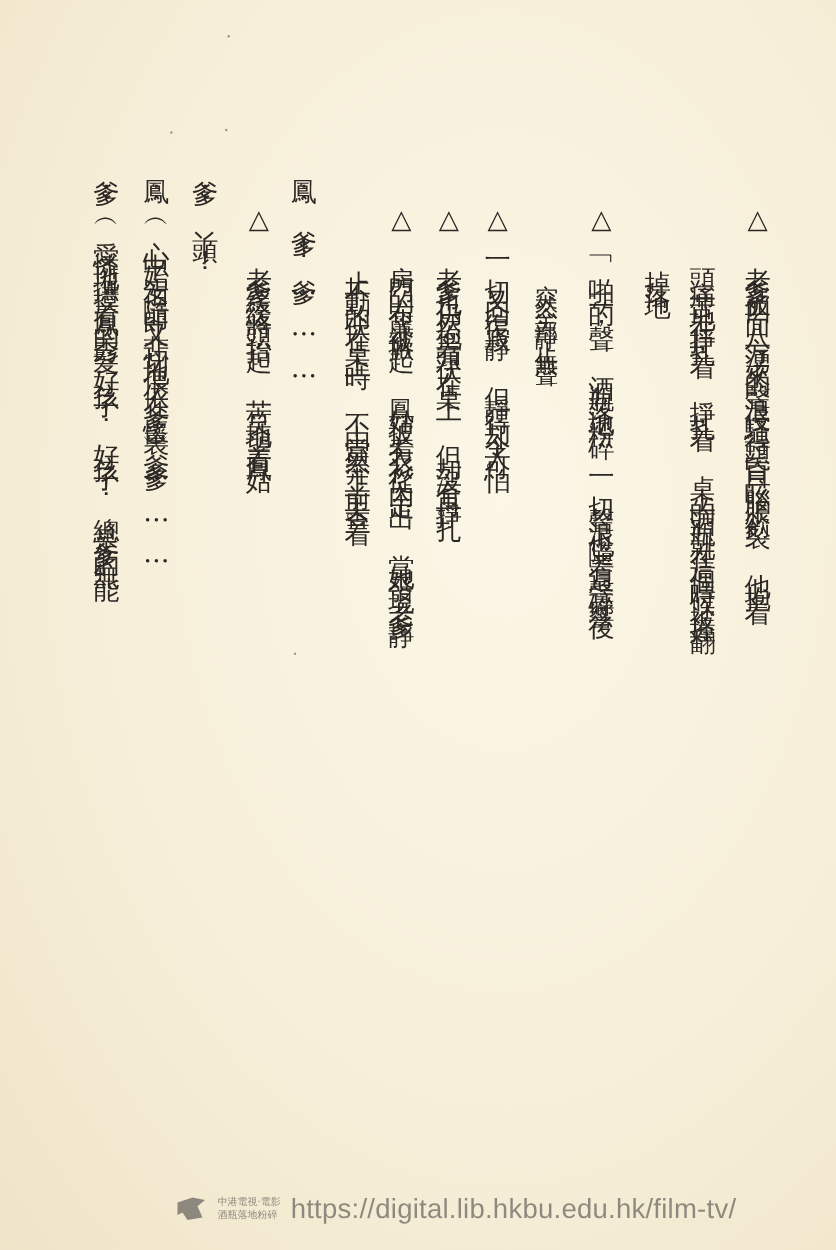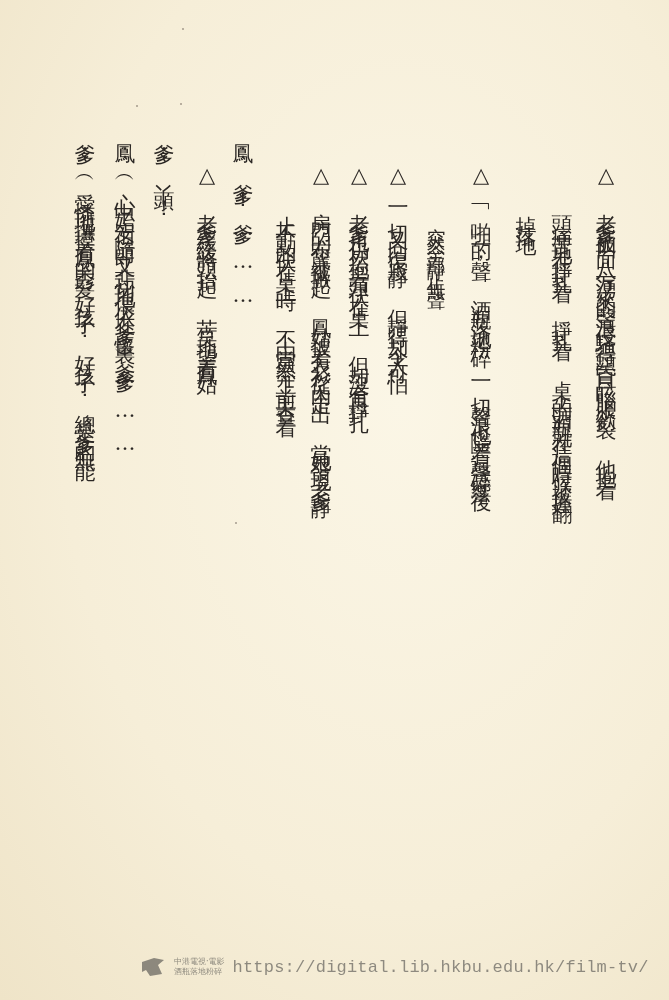--- a/index.html
+++ b/index.html
@@ -28,22 +28,22 @@
     display: flex; align-items: center; gap: 8px; opacity: .55;
   }
   .footer .logo-mark {
     width: 26px; height: 22px; position: relative;
   }
   .footer .logo-text {
     display: flex; flex-direction: column; font-family: "DejaVu Sans", sans-serif;
     font-size: 8px; line-height: 10px; color: #3a3a3a;
   }
   .footer .url {
-    font-family: Liberation Mono, monospace;
-    font-size: 17px; color: #3a3a3a; letter-spacing: .2px;
+    font-family: Liberation Sans, sans-serif;
+    font-size: 22px; color: #3a3a3a; letter-spacing: .2px;
   }
 </style>
 </head>
 <body>
 
 <div class="page">
 
   <div class="col" style="left:595px; top:163px;">△老爹被四面八方湧來的聲浪侵騷得頭昏目眩腦脹欲裂，他抱着</div>
   <div class="col" style="left:551px; top:199px;">頭痛苦地在掙扎着，掙扎着，桌上的酒瓶就在這個時候被撞翻</div>
   <div class="col" style="left:515px; top:199px;">掉落地。</div>

